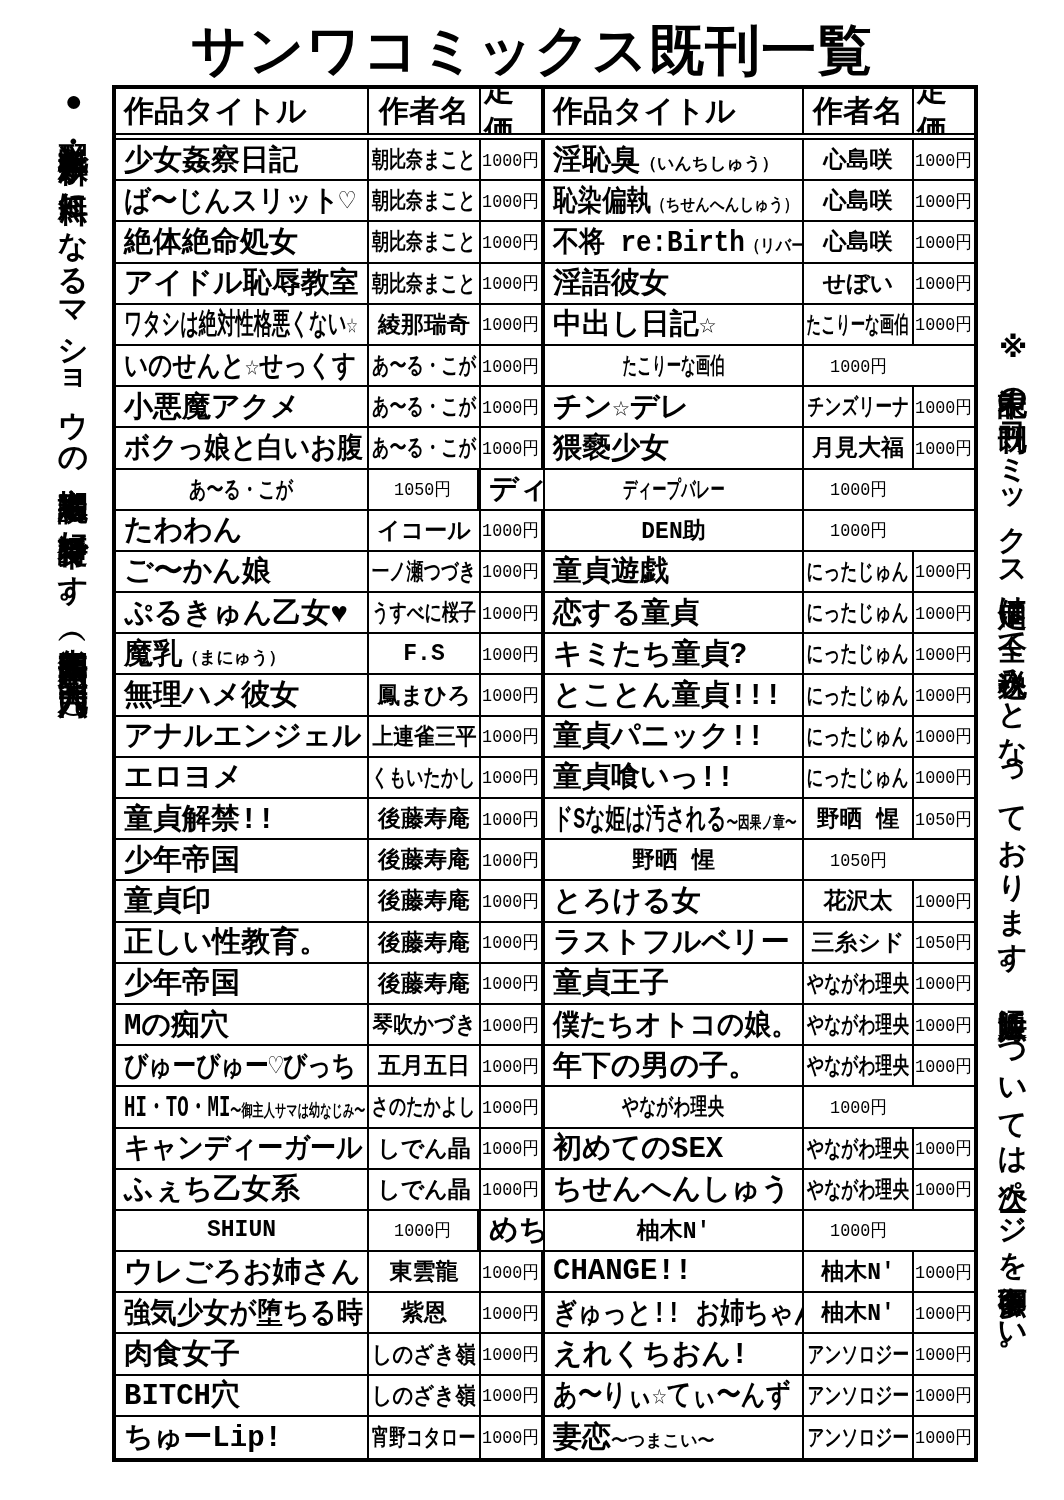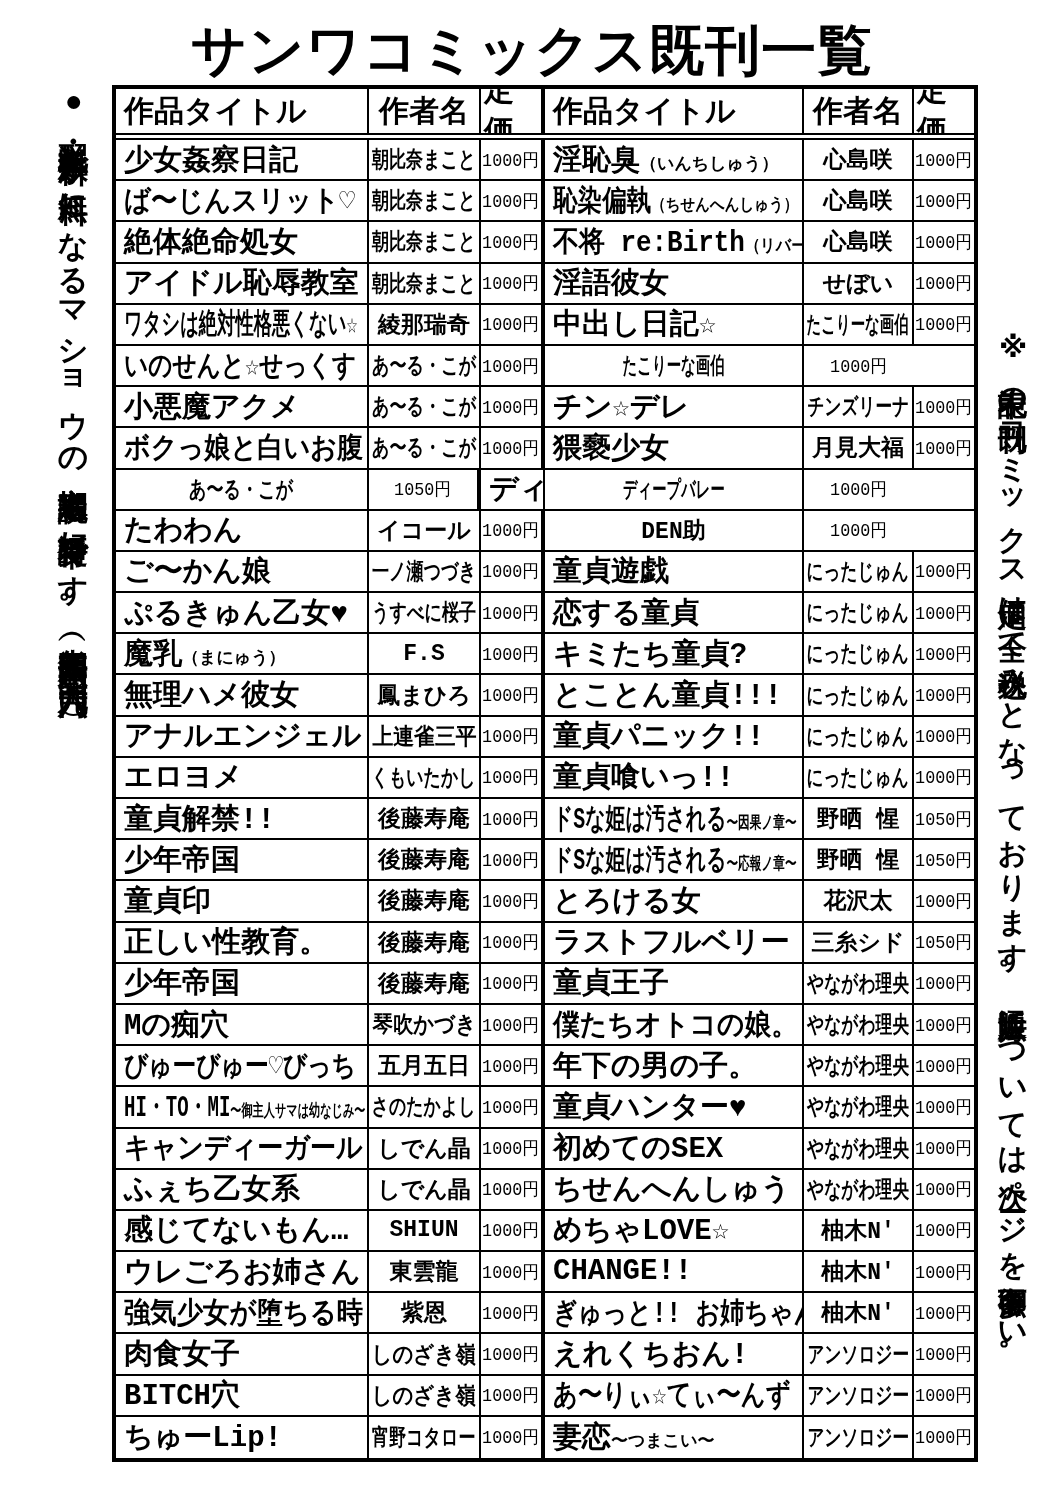--- a/index.html
+++ b/index.html
@@ -422,23 +422,20 @@
         <div class="row">
       <div class="cell title-cell lt">
         <span class="fit"><span class="main">少年帝国</span><span class="sub"></span></span>
       </div>
       <div class="cell center author-cell la">
             <span class="fit">後藤寿庵</span>
           </div>
       <div class="cell center price-cell divider lp">
             <span class="fit" style="transform: scaleX(0.931034);">1000円</span>
           </div>
-      <div class="cell title-cell rt">
-        <span class="fit" style="transform: scaleX(0.684358);"><span class="main">ドSな姫は汚される</span><span class="sub">〜応報ノ章〜</span></span>
-      </div>
       <div class="cell center author-cell ra">
             <span class="fit">野晒 惺</span>
           </div>
       <div class="cell center price-cell last rp">
             <span class="fit" style="transform: scaleX(0.931034);">1050円</span>
           </div>
     </div>
         <div class="row">
       <div class="cell title-cell lt">
         <span class="fit"><span class="main">童貞印</span><span class="sub"></span></span>
@@ -542,23 +539,20 @@
         <div class="row">
       <div class="cell title-cell lt">
         <span class="fit" style="transform: scaleX(0.654795);"><span class="main">HI・TO・MI</span><span class="sub">〜御主人サマは幼なじみ〜</span></span>
       </div>
       <div class="cell center author-cell la">
             <span class="fit" style="transform: scaleX(0.737589);">さのたかよし</span>
           </div>
       <div class="cell center price-cell divider lp">
             <span class="fit" style="transform: scaleX(0.931034);">1000円</span>
           </div>
-      <div class="cell title-cell rt">
-        <span class="fit"><span class="main">童貞ハンター♥</span><span class="sub"></span></span>
-      </div>
       <div class="cell center author-cell ra">
             <span class="fit" style="transform: scaleX(0.728571);">やながわ理央</span>
           </div>
       <div class="cell center price-cell last rp">
             <span class="fit" style="transform: scaleX(0.931034);">1000円</span>
           </div>
     </div>
         <div class="row">
       <div class="cell title-cell lt">
         <span class="fit" style="transform: scaleX(0.898496);"><span class="main">キャンディーガール</span><span class="sub"></span></span>
@@ -593,23 +587,20 @@
         <span class="fit"><span class="main">ちせんへんしゅう</span><span class="sub"></span></span>
       </div>
       <div class="cell center author-cell ra">
             <span class="fit" style="transform: scaleX(0.728571);">やながわ理央</span>
           </div>
       <div class="cell center price-cell last rp">
             <span class="fit" style="transform: scaleX(0.931034);">1000円</span>
           </div>
     </div>
         <div class="row">
-      <div class="cell title-cell lt">
-        <span class="fit"><span class="main">感じてないもん…</span><span class="sub"></span></span>
-      </div>
       <div class="cell center author-cell la">
             <span class="fit">SHIUN</span>
           </div>
       <div class="cell center price-cell divider lp">
             <span class="fit" style="transform: scaleX(0.931034);">1000円</span>
           </div>
       <div class="cell title-cell rt">
         <span class="fit"><span class="main">めちゃLOVE☆</span><span class="sub"></span></span>
       </div>
       <div class="cell center author-cell ra">

